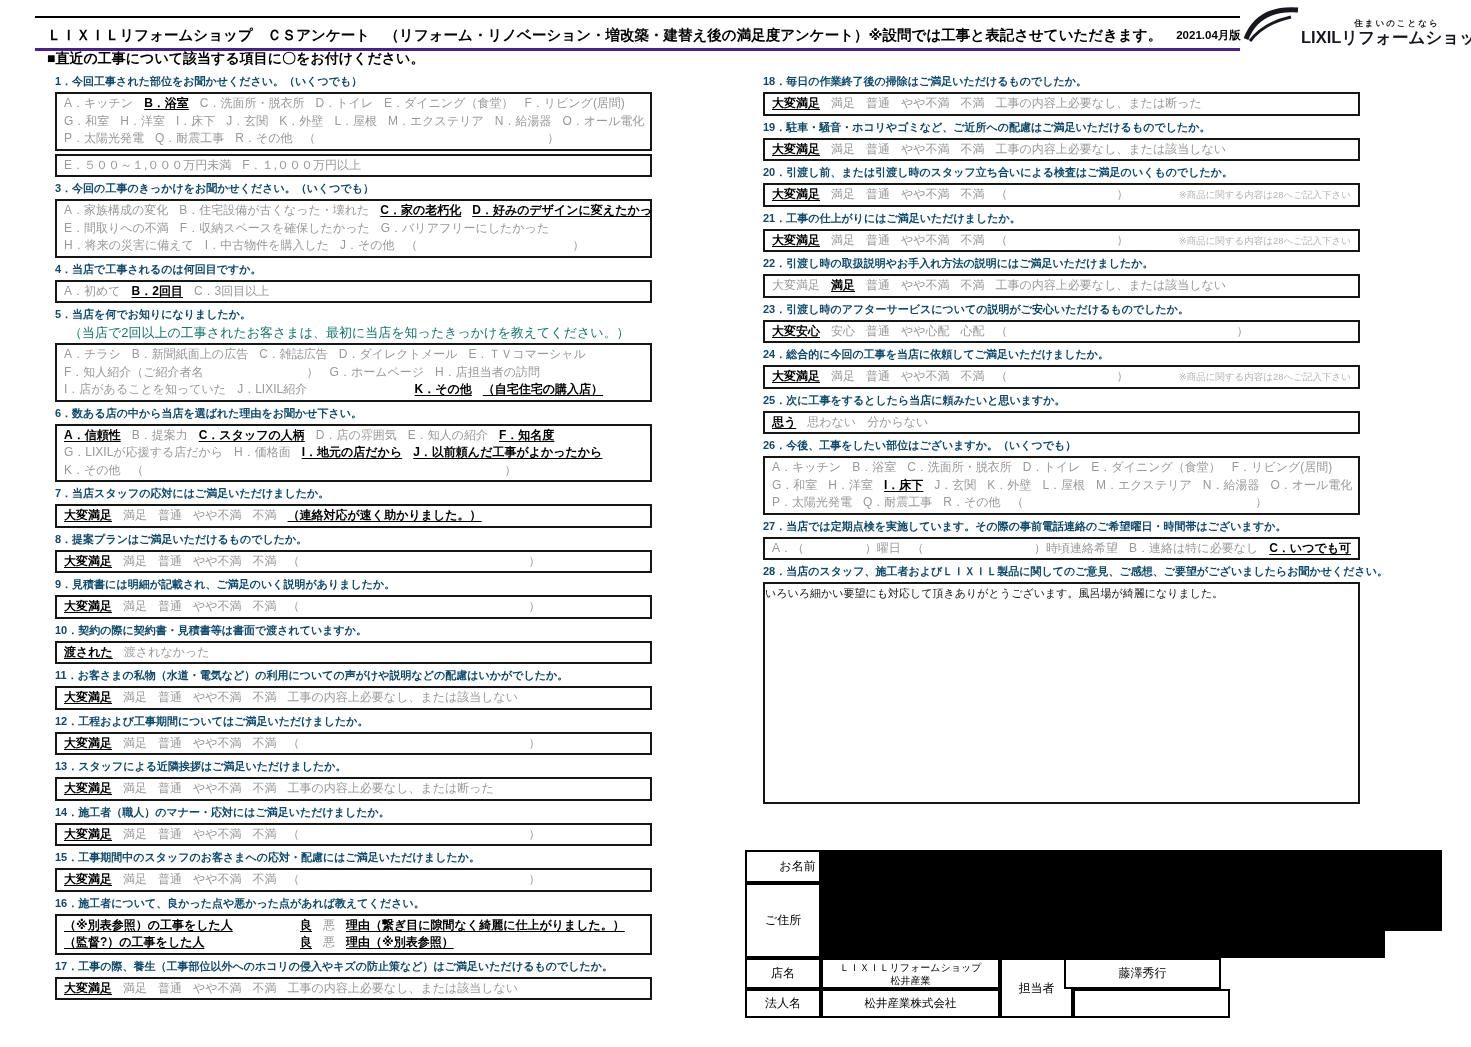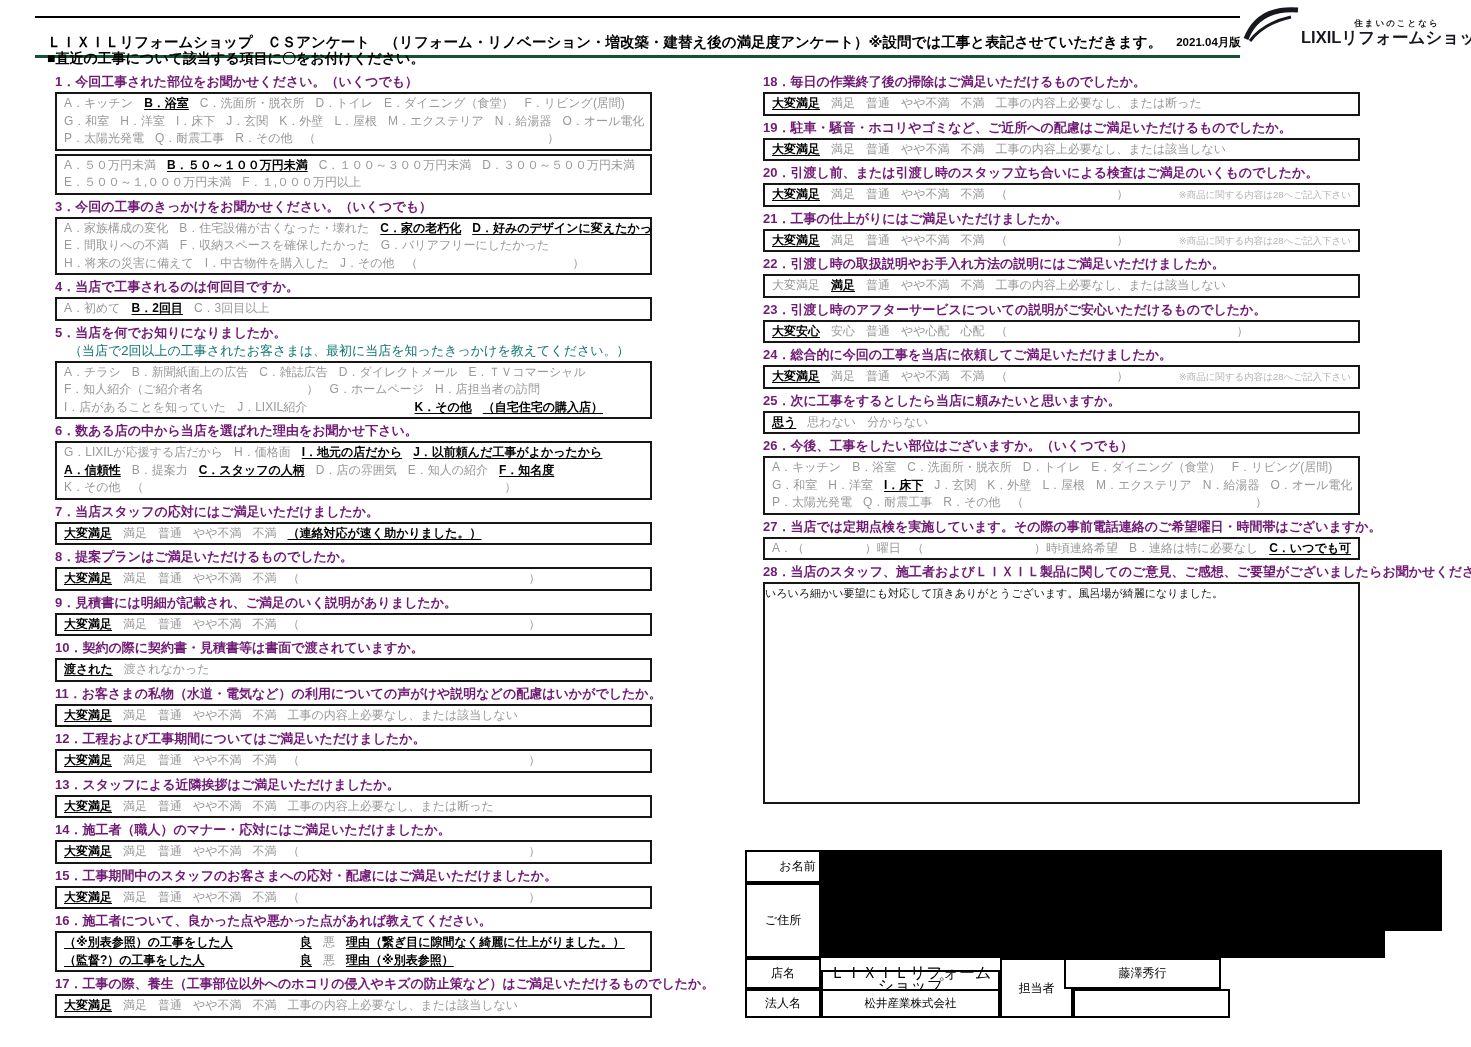--- a/index.html
+++ b/index.html
@@ -3,37 +3,37 @@
 <meta charset="utf-8">
 <style>
   html,body{margin:0;padding:0;}
   body{
     width:1471px;height:1047px;position:relative;background:#fff;
     font-family:"Liberation Sans","DejaVu Sans",sans-serif;color:#000;overflow:hidden;
   }
   
   .header-band{
     position:absolute;left:35px;top:16px;width:1205px;box-sizing:border-box;
-    border-top:2px solid #000;border-bottom:3px solid #14532d;
+    border-top:2px solid #000;border-bottom:3px solid #4c1d95;
     display:flex;justify-content:space-between;align-items:center;
-    padding:15px 8px 3px 12px;
+    padding:8px 8px 3px 12px;
   }
   .page-title{font-size:14.5px;font-weight:700;white-space:nowrap;}
   .version-label{font-size:11.5px;font-weight:700;white-space:nowrap;margin-left:14px;}
   .logo{position:absolute;left:1243px;top:5px;display:flex;align-items:flex-end;}
   .logo-textcol{display:flex;flex-direction:column;align-items:center;margin-left:2px;}
   .logo-tagline{font-size:8.5px;letter-spacing:2px;font-weight:700;color:#17171f;line-height:10px;}
   .logo-text{font-size:16.5px;font-weight:700;color:#17171f;line-height:19px;white-space:nowrap;}
   .instruction{position:absolute;left:47px;top:50px;font-size:14px;font-weight:700;white-space:nowrap;}
   
   .col{position:absolute;top:70px;width:597px;}
   .col-left{left:55px;}
   .col-right{left:763px;}
   .q{margin-bottom:3px;}
-  .q-title{font-size:13px;font-weight:700;line-height:17px;margin:3px 0 2px;white-space:nowrap;color:#701a75;}
+  .q-title{font-size:11px;font-weight:700;line-height:17px;margin:3px 0 2px;white-space:nowrap;color:#0c4a6e;}
   .q-title2{font-size:13px;font-weight:400;line-height:16px;margin:0 0 2px 14px;white-space:nowrap;color:#0f766e;}
   .q-box{border:2px solid #161616;padding:1px 7px;overflow:hidden;background:#fff;}
   .q-box-tall{height:214px;padding:2px 0;}
   .q-line{display:flex;align-items:baseline;}
   .piece{font-size:12px;line-height:17.5px;color:#999;white-space:nowrap;margin-right:11px;flex-shrink:0;}
   .piece:last-child{margin-right:0;}
   .piece.sel{color:#000;font-weight:700;text-decoration:underline;text-underline-offset:2px;}
   .piece.note{font-size:9.5px;color:#b3b3b3;}
   .gapflex{flex-grow:1;}
   .comment{font-size:11px;color:#111;line-height:15px;white-space:nowrap;}
@@ -45,21 +45,21 @@
     font-size:12px;color:#000;flex-direction:column;
   }
   .it-black{background:#000;border:2px solid #000;}
   .c-name-label{left:0;top:0;width:76px;height:33px;padding-left:29px;}
   .c-addr-label{left:0;top:33px;width:76px;height:75px;}
   .c-shop-label{left:0;top:108px;width:76px;height:31px;}
   .c-corp-label{left:0;top:139px;width:76px;height:29px;}
   .c-name-redact{left:76px;top:0;width:621px;height:33px;}
   .c-addr-redact1{left:76px;top:33px;width:621px;height:48px;}
   .c-addr-redact2{left:76px;top:81px;width:564px;height:27px;}
-  .c-shop-value{left:76px;top:108px;width:179px;height:31px;font-size:16px;line-height:13px;margin-top:12px;}
+  .c-shop-value{left:76px;top:108px;width:179px;height:31px;font-size:10px;line-height:13px;}
   .c-corp-value{left:76px;top:139px;width:179px;height:29px;font-size:11.5px;}
   .c-manager-label{left:255px;top:108px;width:73px;height:60px;}
   .c-manager-value{left:319px;top:108px;width:157px;height:31px;font-size:12px;}
   .c-manager-empty{left:328px;top:139px;width:157px;height:29px;}
 </style>
 </head>
 <body>
 
 <div class="header-band">
   <span class="page-title">ＬＩＸＩＬリフォームショップ　ＣＳアンケート　（リフォーム・リノベーション・増改築・建替え後の満足度アンケート）※設問では工事と表記させていただきます。</span>
@@ -111,26 +111,20 @@
           <span class="piece">（</span>
           <span class="gapflex" style="flex-grow: 1;"></span>
           <span class="piece">）</span>
           <span class="gapflex" style="flex-grow: 0.33;"></span>
         </div>
       </div>
     </div>
     <div class="q">
       <div class="q-box">
         <div class="q-line">
-          <span class="piece">A．５０万円未満</span>
-          <span class="piece sel">B．５０～１００万円未満</span>
-          <span class="piece">C．１００～３００万円未満</span>
-          <span class="piece">D．３００～５００万円未満</span>
-        </div>
-        <div class="q-line">
           <span class="piece">E．５００～１,０００万円未満</span>
           <span class="piece">F．１,０００万円以上</span>
         </div>
       </div>
     </div>
     <div class="q">
       <div class="q-title">3．今回の工事のきっかけをお聞かせください。（いくつでも）</div>
       <div class="q-box">
         <div class="q-line">
           <span class="piece">A．家族構成の変化</span>
@@ -189,33 +183,33 @@
           <span class="gapflex" style="flex-grow: 1;"></span>
           <span class="piece sel">K．その他</span>
           <span class="piece sel">（自宅住宅の購入店）</span>
           <span class="gapflex" style="flex-grow: 0.3;"></span>
         </div>
       </div>
     </div>
     <div class="q">
       <div class="q-title">6．数ある店の中から当店を選ばれた理由をお聞かせ下さい。</div>
       <div class="q-box">
-        <div class="q-line">
-          <span class="piece">G．LIXILが応援する店だから</span>
-          <span class="piece">H．価格面</span>
-          <span class="piece sel">I．地元の店だから</span>
-          <span class="piece sel">J．以前頼んだ工事がよかったから</span>
-        </div>
         <div class="q-line">
           <span class="piece sel">A．信頼性</span>
           <span class="piece">B．提案力</span>
           <span class="piece sel">C．スタッフの人柄</span>
           <span class="piece">D．店の雰囲気</span>
           <span class="piece">E．知人の紹介</span>
           <span class="piece sel">F．知名度</span>
+        </div>
+        <div class="q-line">
+          <span class="piece">G．LIXILが応援する店だから</span>
+          <span class="piece">H．価格面</span>
+          <span class="piece sel">I．地元の店だから</span>
+          <span class="piece sel">J．以前頼んだ工事がよかったから</span>
         </div>
         <div class="q-line">
           <span class="piece">K．その他</span>
           <span class="piece">（</span>
           <span class="gapflex" style="flex-grow: 1;"></span>
           <span class="piece">）</span>
           <span class="gapflex" style="flex-grow: 0.33;"></span>
         </div>
       </div>
     </div>

